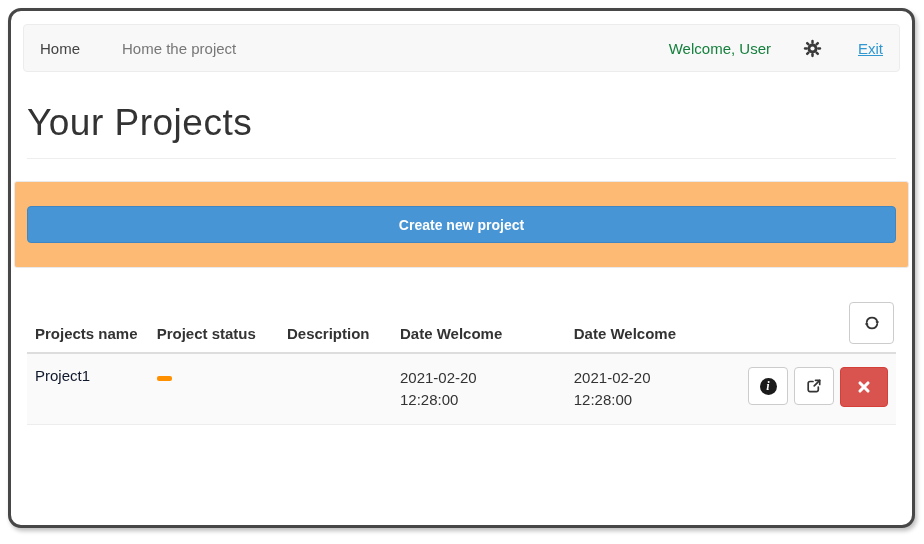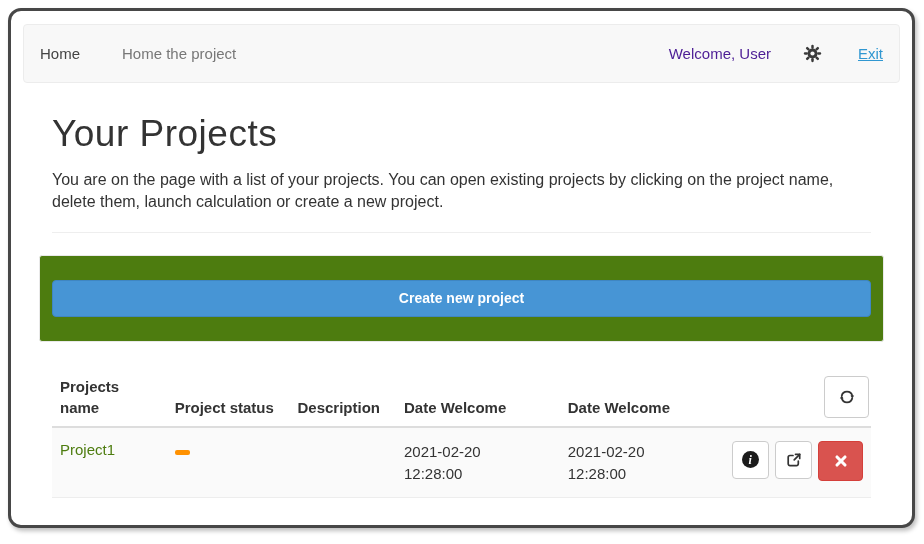--- a/index.html
+++ b/index.html
@@ -17,55 +17,55 @@
     width: 907px; height: 520px;
     border: 3px solid #474747;
     border-radius: 13px;
     background: #ffffff;
     box-shadow: 2px 3px 4px rgba(0,0,0,0.25);
     overflow: hidden;
   }
   
   .navbar {
     margin: 13px 12px 0 12px;
-    height: 59px;
+    height: 48px;
     background: #f8f8f8;
     border: 1px solid #ececec;
     border-radius: 4px;
     display: flex;
     align-items: center;
     padding: 4px 16px;
     font-size: 15px;
   }
   .nav-link { text-decoration: none; cursor: pointer; }
   .nav-home { color: #444; margin-right: 42px; }
   .nav-about { color: #777; }
   .nav-right { margin-left: auto; display: flex; align-items: center; }
-  .nav-welcome { color: #4c1d95; margin-right: 32px; }
+  .nav-welcome { color: #15803d; margin-right: 32px; }
   .gear-btn { display: inline-flex; align-items: center; cursor: pointer; margin-right: 36px; }
   .nav-exit { color: #3097d1; text-decoration: underline; }
   
-  .container { padding: 0 41px; }
+  .container { padding: 0 16px; }
   h1.page-title {
     font-size: 37px;
     font-weight: normal;
     color: #333;
     margin: 30px 0 14px 0;
     letter-spacing: 0.5px;
   }
   p.page-desc {
     font-size: 16px;
     color: #333;
     line-height: 1.4;
     margin: 0 0 18px 0;
     max-width: 862px;
   }
   hr.divider { border: none; border-top: 1px solid #eee; margin: 0 0 22px 0; }
   .well {
-    background: #4d7c0f;
+    background: #fdba74;
     border: 1px solid #e9e9e9;
     border-radius: 3px;
     padding: 24px 12px;
     margin: 0 -13px 26px -13px;
   }
   .btn-primary {
     display: block;
     width: 100%;
     height: 37px;
     background: #4795d5;
@@ -93,21 +93,21 @@
     line-height: 1.35;
     border-bottom: 2px solid #ddd;
   }
   th.th-actions { text-align: right; vertical-align: middle; padding-right: 2px; }
   td {
     padding: 13px 8px;
     background: #fafafa;
     vertical-align: top;
     border-bottom: 1px solid #ededed;
   }
-  a.project-link { color: #4d7c0f; text-decoration: none; cursor: pointer; }
+  a.project-link { color: #0f172a; text-decoration: none; cursor: pointer; }
   .status-dash {
     display: inline-block;
     width: 15px; height: 5px;
     background: #ff9100;
     border-radius: 2px;
     margin-top: 6px;
   }
   .date-text { display: inline-block; width: 90px; line-height: 1.45; }
   .actions-wrap { display: flex; gap: 6px; justify-content: flex-end; align-items: flex-start; }
   .icon-btn {
@@ -163,21 +163,20 @@
           </g>
           <circle cx="10" cy="10" r="2.2" fill="#f8f8f8"></circle>
         </svg>
       </span>
       <a class="nav-link nav-exit">Exit</a>
     </div>
   </div>
 
   <div class="container">
     <h1 class="page-title">Your Projects</h1>
-    <p class="page-desc">You are on the page with a list of your projects. You can open existing projects by clicking on the project name, delete them, launch calculation or create a new project.</p>
     <hr class="divider">
 
     <div class="well">
       <button class="btn-primary">Create new project</button>
     </div>
 
     <table class="projects">
       <colgroup>
         <col style="width:14%">
           <col style="width:15%">

